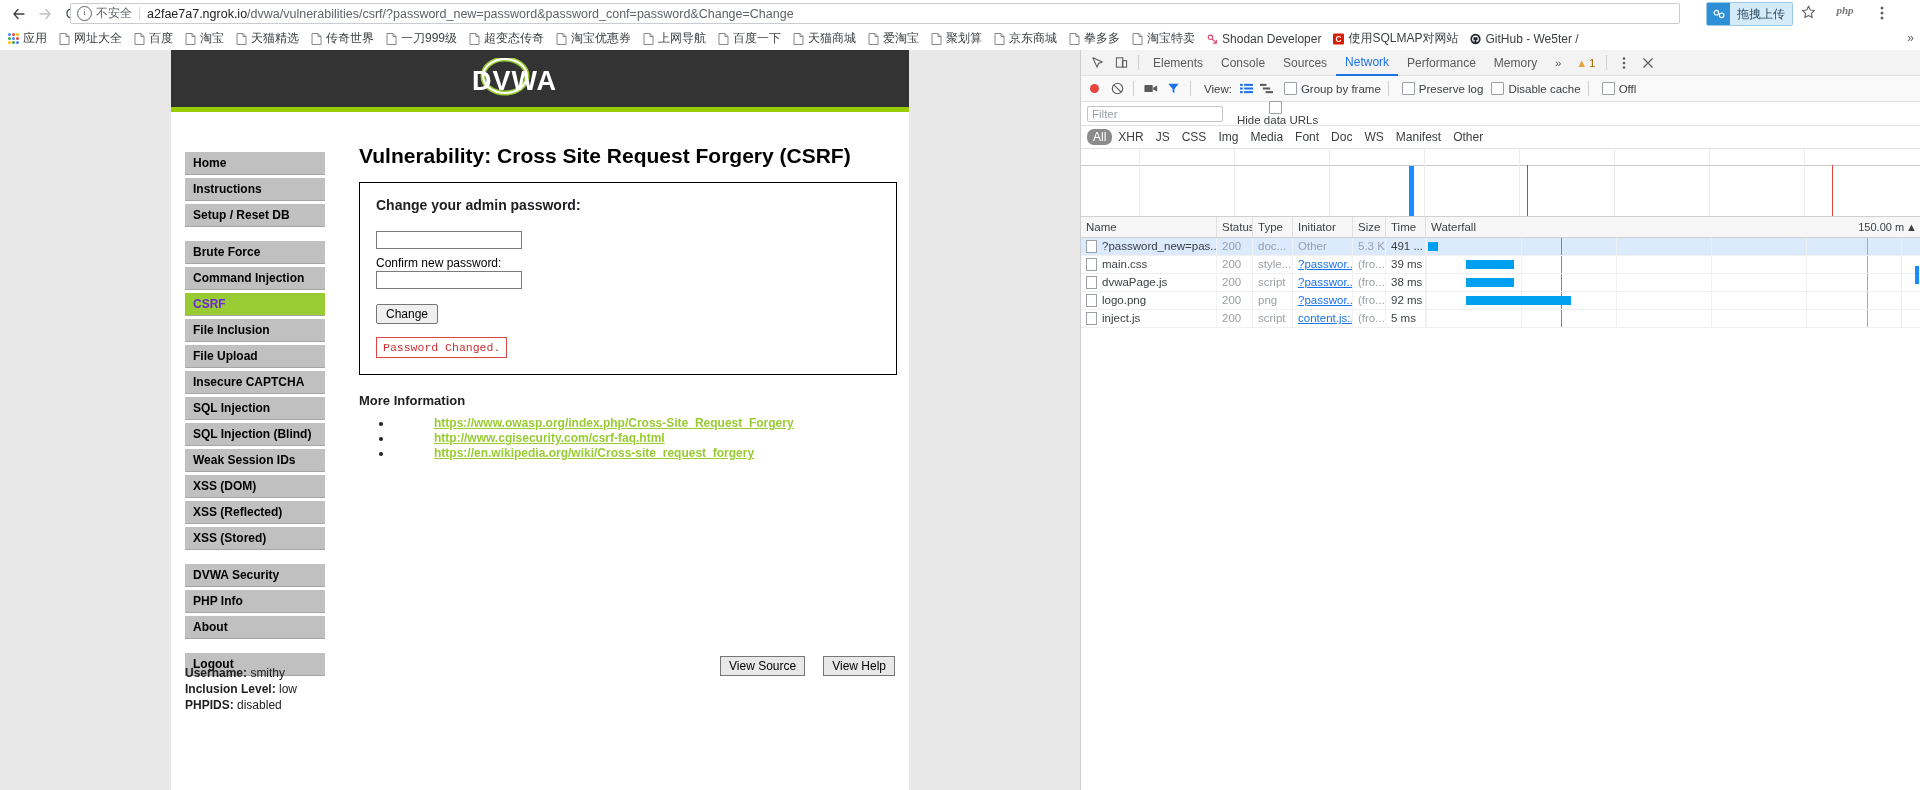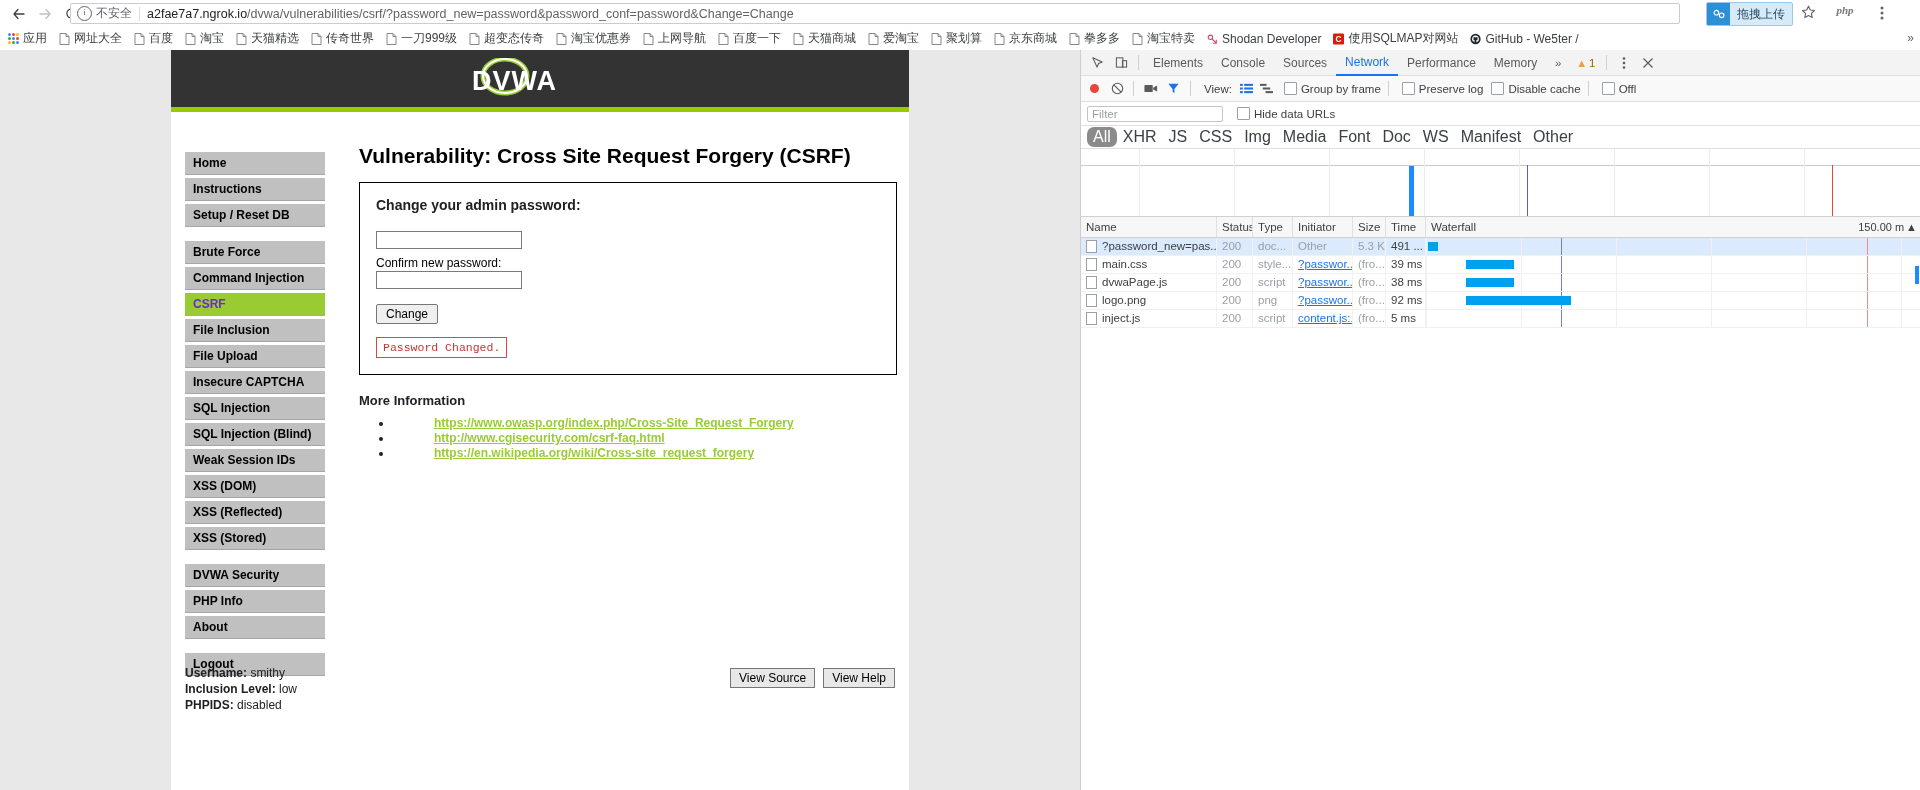--- a/index.html
+++ b/index.html
@@ -79,21 +79,21 @@
   }
   .alert{
     margin-top:13px;display:inline-block;border:1px solid #d44;color:#c33;
     padding:3px 6px;font-family:"Liberation Mono",monospace;font-size:11.5px;
   }
   h2.more-info{font-size:13px;margin:18px 0 8px 0;font-weight:bold;}
   ul.links{margin:0;padding-left:34px;}
   ul.links li{margin:1px 0;padding-left:41px;}
   ul.links a{color:#9c3;font-size:12px;font-weight:bold;text-decoration:underline;}
 
-  .srcbar{position:absolute;right:14px;top:556px;display:flex;gap:4px;}
+  .srcbar{position:absolute;right:14px;top:544px;display:flex;gap:14px;}
   .srcbtn{background:#e8e8e8;border:1px solid #767676;font-size:12px;padding:2px 8px;margin-left:4px;}
   .footer-info{position:absolute;left:14px;top:553px;font-size:12px;line-height:16px;}
   .footer-info b{font-weight:bold;}
 
   
   .devtools{position:absolute;left:1080px;top:50px;width:840px;height:740px;background:#fff;border-left:1px solid #cdcdcd;font-size:11.5px;color:#3c4043;}
   .dt-tabs{height:25px;border-bottom:1px solid #e0e0e0;display:flex;align-items:center;padding:0 4px;background:#f3f3f3;}
   .dt-ico{width:24px;height:22px;display:flex;align-items:center;justify-content:center;color:#5a5a5a;}
   .dt-vsep{width:1px;height:15px;background:#d0d0d0;margin:0 5px;}
   .dt-tab{padding:0 9px;height:24px;line-height:24px;color:#5a5a5a;font-size:12px;white-space:nowrap;}
@@ -108,21 +108,21 @@
   .fil-ico{width:20px;height:18px;display:flex;align-items:center;justify-content:center;color:#1a73e8;}
   .lbl-view{margin:0 4px 0 6px;color:#3c4043;}
   .vw-ico{width:18px;height:18px;display:flex;align-items:center;justify-content:center;color:#5a5a5a;}
   .vw-ico.on{color:#1a73e8;}
   .cb{width:11px;height:11px;border:1px solid #9aa0a6;background:#fff;border-radius:1px;flex:0 0 auto;margin-right:4px;}
   .cbwrap{display:flex;align-items:center;white-space:nowrap;margin-left:6px;color:#3c4043;}
 
   .dt-filterbar{height:23px;border-bottom:1px solid #e0e0e0;display:flex;align-items:center;padding:0 6px;background:#fff;}
   .filter-input{width:136px;height:16px;border:1px solid #c4c4c4;border-radius:2px;padding:0 4px;font-size:11.5px;color:#9aa0a6;display:flex;align-items:center;box-sizing:border-box;}
   .dt-types{height:22px;border-bottom:1px solid #e0e0e0;display:flex;align-items:center;padding:0 6px;gap:0;background:#fff;}
-  .tchip{padding:1px 6px;font-size:16px;color:#3c4043;border-radius:7px;white-space:nowrap;}
+  .tchip{padding:1px 6px;font-size:12px;color:#3c4043;border-radius:7px;white-space:nowrap;}
   .tchip.sel{background:#8b8b8b;color:#fff;}
 
   .overview{position:relative;height:67px;border-bottom:1px solid #d0d0d0;background:#fff;overflow:hidden;}
   .ov-ticks{position:absolute;left:0;top:0;width:100%;height:16px;}
   .ov-tick{position:absolute;top:1px;font-size:11px;color:#5f6368;transform:translateX(-100%);padding-right:3px;}
   .ov-tickline{position:absolute;top:0;width:1px;height:67px;background:#ececec;}
   .ov-axis{position:absolute;left:0;top:16px;width:100%;height:1px;background:#c9c9c9;}
   .ov-bar{position:absolute;top:17px;width:5px;height:50px;background:#1a8cff;}
   .ov-line-blue{position:absolute;top:16px;width:1px;height:51px;background:#5b5bd6;}
   .ov-line-red{position:absolute;top:16px;width:1px;height:51px;background:#e8453c;}
@@ -544,21 +544,21 @@
       </span>
       <span class="dt-vsep"></span>
       <span class="cbwrap">
         <span class="cb"></span>
         <span>Offl</span>
       </span>
     </div>
 
     <div class="dt-filterbar">
       <span class="filter-input">Filter</span>
-      <span class="cbwrap" style="margin-left:14px;">
+      <span class="cbwrap" style="margin-left:14px;flex-direction:column;">
         <span class="cb"></span>
         <span>Hide data URLs</span>
       </span>
     </div>
 
     <div class="dt-types" id="dt-types">
         <span class="tchip sel">All</span>
         <span class="tchip">XHR</span>
         <span class="tchip">JS</span>
         <span class="tchip">CSS</span>

